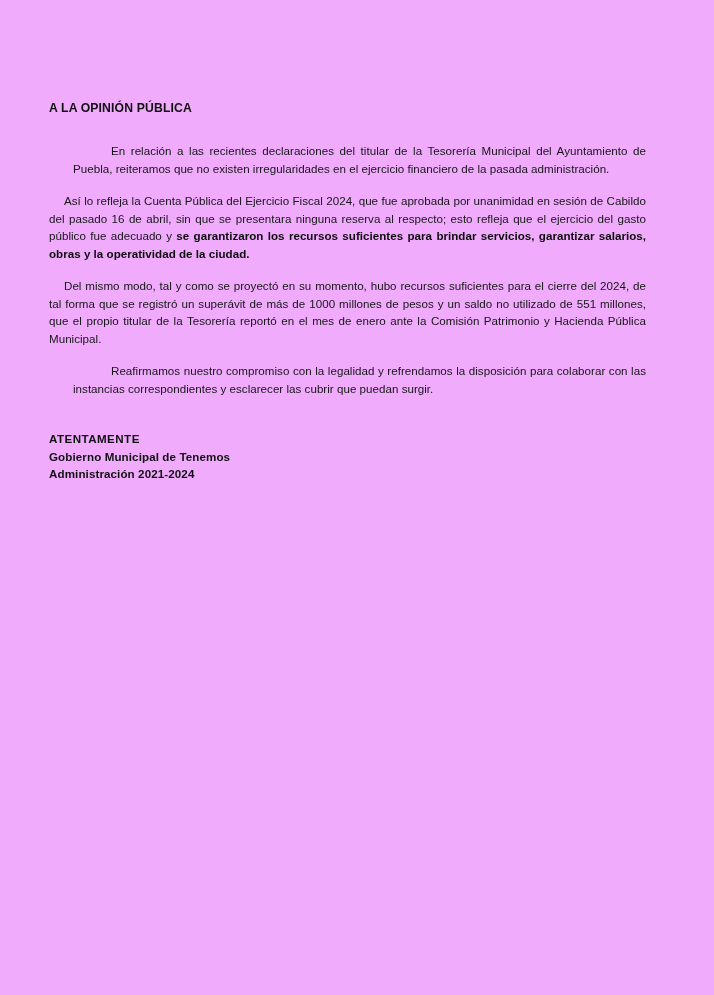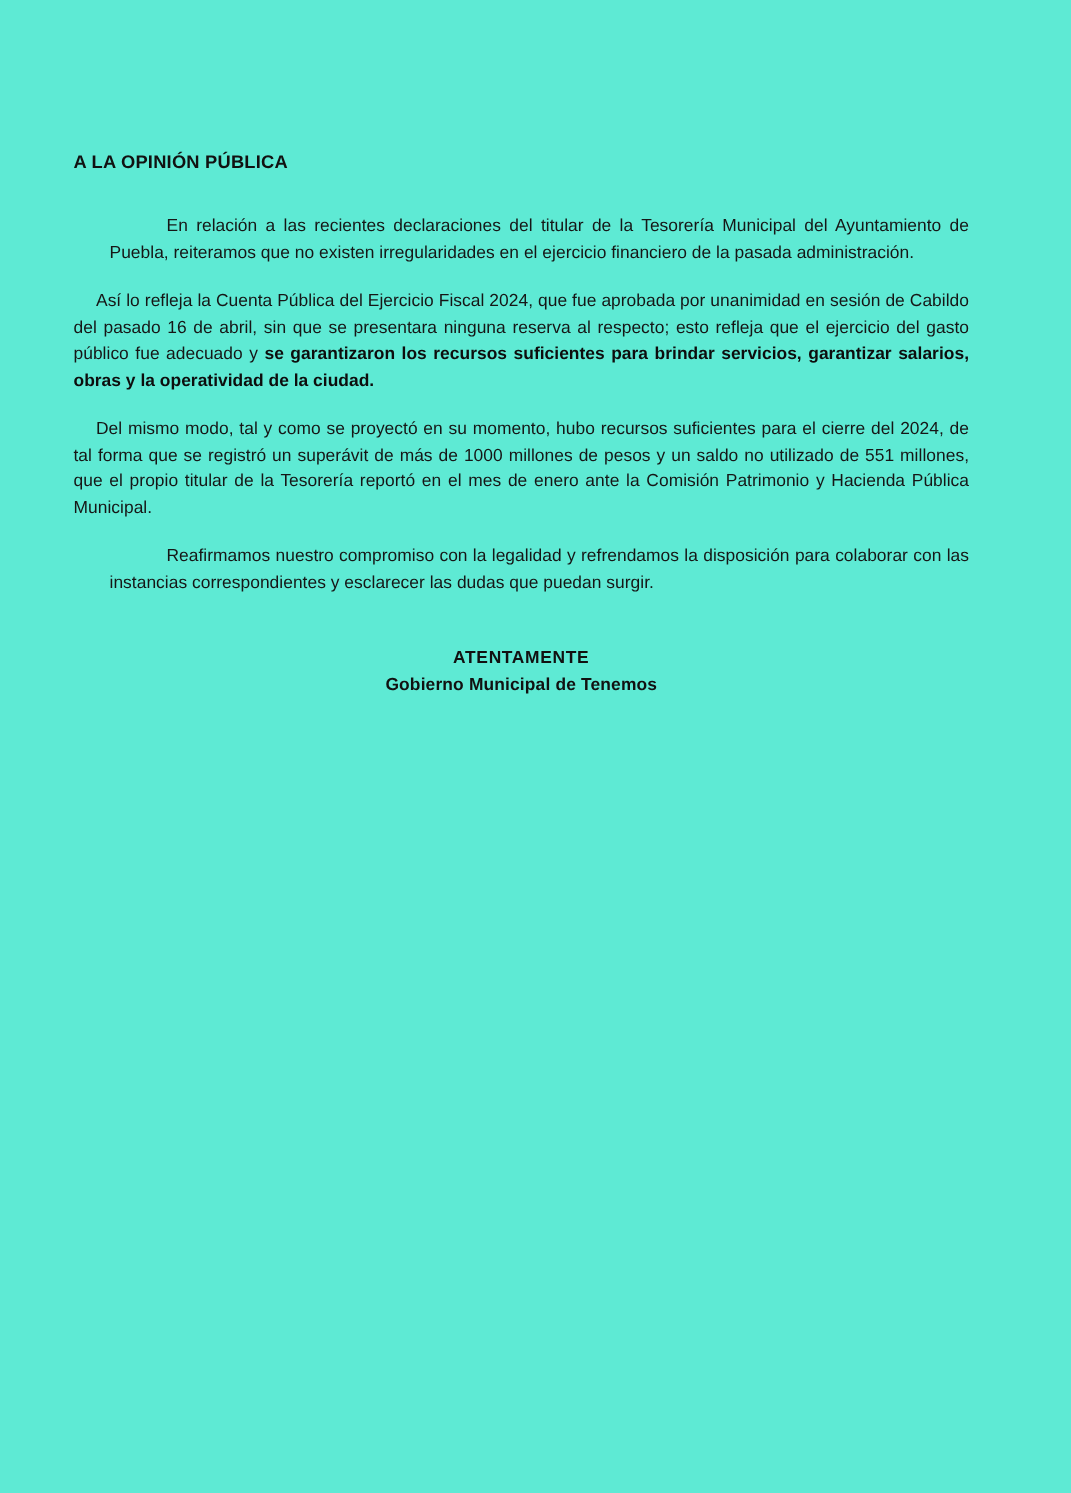--- a/index.html
+++ b/index.html
@@ -17,21 +17,21 @@
     color: #1a1a1a;
     -webkit-font-smoothing: antialiased;
   }
 
   .page {
     position: absolute;
     left: 0;
     top: 0;
     width: 714px;
     height: 995px;
-    background: #5eead4;
+    background: #f0abfc;
   }
 
   .doc-body {
     position: absolute;
     left: 49px;
     top: 100px;
     width: 597px;
   }
 
   .doc-title {
@@ -61,21 +61,20 @@
     font-weight: bold;
     color: #0d0d0d;
   }
 
   .gap-before-sign { height: 18px; }
 
   .signature {
     margin: 0;
     padding: 0;
     width: 597px;
-    text-align: center;
     font-size: 11.6px;
     font-weight: bold;
     line-height: 17.5px;
     color: #111111;
     letter-spacing: 0.1px;
   }
   .signature .sig-line { display: block; }
   .signature .sig-line.sig-atentamente { letter-spacing: 0.45px; }
 </style>
 </head>
@@ -83,24 +82,25 @@
 
 <div class="page">
   <div class="doc-body">
 
     <h1 class="doc-title">A LA OPINIÓN PÚBLICA</h1>
 
     <div id="paragraph-container">
         <p class="para indent-wide"><span>En relación a las recientes declaraciones del titular de la Tesorería Municipal del Ayuntamiento de Puebla, reiteramos que no existen irregularidades en el ejercicio financiero de la pasada administración.</span></p>
         <p class="para indent-narrow"><span>Así lo refleja la Cuenta Pública del Ejercicio Fiscal 2024, que fue aprobada por unanimidad en sesión de Cabildo del pasado 16 de abril, sin que se presentara ninguna reserva al respecto; esto refleja que el ejercicio del gasto público fue adecuado y </span><b>se garantizaron los recursos suficientes para brindar servicios, garantizar salarios, obras y la operatividad de la ciudad.</b></p>
         <p class="para indent-narrow"><span>Del mismo modo, tal y como se proyectó en su momento, hubo recursos suficientes para el cierre del 2024, de tal forma que se registró un superávit de más de 1000 millones de pesos y un saldo no utilizado de 551 millones, que el propio titular de la Tesorería reportó en el mes de enero ante la Comisión Patrimonio y Hacienda Pública Municipal.</span></p>
-        <p class="para indent-wide"><span>Reafirmamos nuestro compromiso con la legalidad y refrendamos la disposición para colaborar con las instancias correspondientes y esclarecer las dudas que puedan surgir.</span></p>
+        <p class="para indent-wide"><span>Reafirmamos nuestro compromiso con la legalidad y refrendamos la disposición para colaborar con las instancias correspondientes y esclarecer las cubrir que puedan surgir.</span></p>
       </div>
 
     <div class="gap-before-sign"></div>
 
     <div class="signature">
       <span class="sig-line sig-atentamente">ATENTAMENTE</span>
       <span class="sig-line">Gobierno Municipal de Tenemos</span>
+      <span class="sig-line">Administración 2021-2024</span>
     </div>
 
   </div>
 </div>
 
 </body></html>

